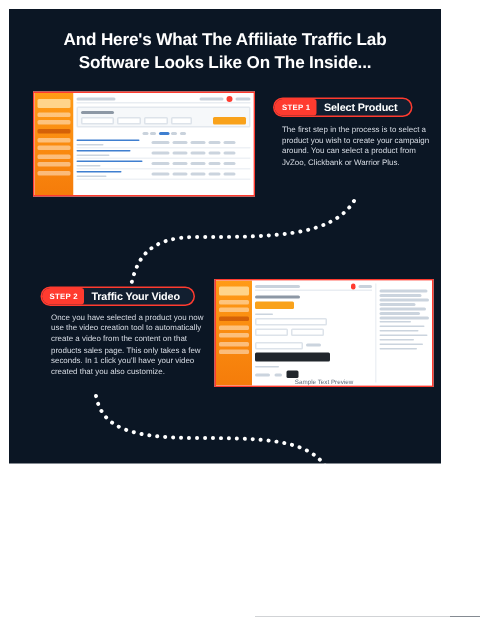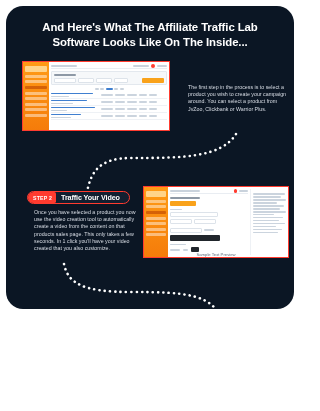--- a/index.html
+++ b/index.html
@@ -13,21 +13,20 @@
     position: relative;
     width: 300px; height: 411px;
     background: #ffffff;
     padding: 6px 6px 8px 6px;
   }
   .canvas {
     position: relative;
     width: 288px; height: 303px;
     background: #0b1624;
     overflow: hidden;
-    border-radius: 17px;
   }
 
   
   .headline {
     position: absolute;
     left: 0; top: 14px; width: 288px;
     text-align: center;
     color: #ffffff;
     font-size: 11.4px;
     font-weight: bold;
@@ -222,20 +221,24 @@
             <div class="ln" style="flex:1;max-width:12px;"></div>
             <div class="ln" style="flex:1;max-width:10px;"></div>
             <div class="ln" style="flex:1;max-width:10px;"></div>
             <div class="ln" style="flex:1;max-width:8px;"></div>
             <div class="ln" style="flex:1;max-width:8px;"></div>
           </div>
         </div>
       </div>
     </div>
 
+    <div class="step-pill" style="left:176px; top:59px;">
+      <span class="step-num">STEP 1</span>
+      <span class="step-title">Select Product</span>
+    </div>
     <div class="step-copy" style="left:182px; top:78px; width:103px;">The first step in the process is to select a product you wish to create your campaign around. You can select a product from JvZoo, Clickbank or Warrior Plus.</div>
 
     <div class="step-pill" style="left:21px; top:185px;">
       <span class="step-num">STEP 2</span>
       <span class="step-title">Traffic Your Video</span>
     </div>
     <div class="step-copy" style="left:28px; top:203px; width:105px;">Once you have selected a product you now use the video creation tool to automatically create a video from the content on that products sales page.  This only takes a few seconds.  In 1 click you'll have your video created that you also customize.</div>
 
     <div class="shot" style="left:137px; top:180px; width:146px; height:72px;">
       <div class="shot-sidebar" style="width:24px;">

